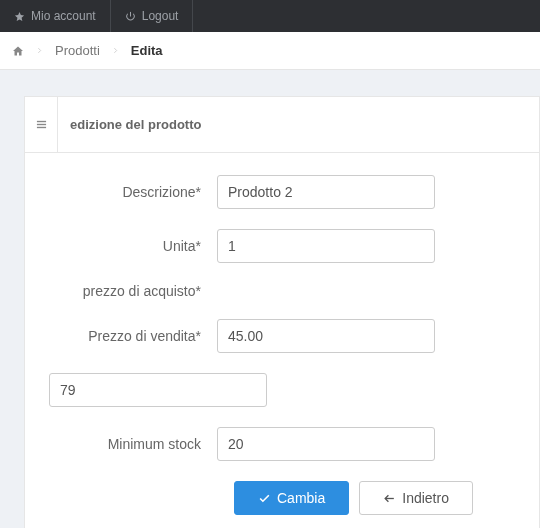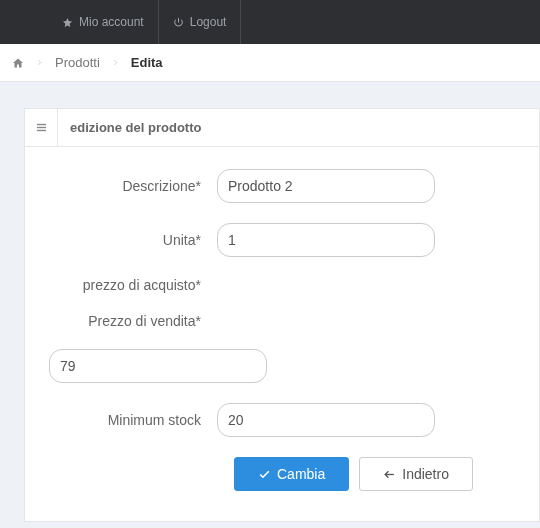--- a/index.html
+++ b/index.html
@@ -6,25 +6,24 @@
   html, body { width: 540px; height: 528px; overflow: hidden; }
   body {
     font-family: -apple-system, "Helvetica Neue", Arial, sans-serif;
     font-size: 13px;
     color: #555;
     background: #eef1f5;
   }
 
   
   .topbar {
-    height: 44px;
+    height: 32px;
     background: #2d2f33;
     display: flex;
     align-items: stretch;
-    padding-left: 48px;
   }
   .topbar-item {
     display: flex;
     align-items: center;
     gap: 6px;
     padding: 0 14px;
     color: #9da1a7;
     border-right: 1px solid #44474c;
     font-size: 12px;
     cursor: pointer;
@@ -66,21 +65,21 @@
   }
   .panel {
     background: #fff;
     width: 100%;
     border: 1px solid #e6e6e6;
   }
   .panel-header {
     display: flex;
     align-items: stretch;
     border-bottom: 1px solid #e6e6e6;
-    height: 38px;
+    height: 56px;
   }
   .panel-handle {
     width: 33px;
     display: flex;
     align-items: center;
     justify-content: center;
     border-right: 1px solid #e6e6e6;
     color: #999;
     cursor: pointer;
   }
@@ -107,21 +106,21 @@
     width: 168px;
     text-align: right;
     padding-right: 16px;
     color: #666;
     font-size: 14px;
   }
   .form-control {
     width: 218px;
     height: 34px;
     border: 1px solid #ccc;
-    border-radius: 13px;
+    border-radius: 3px;
     padding: 0 10px;
     font-size: 14px;
     color: #555;
     outline: none;
   }
 
   .actions {
     display: flex;
     gap: 10px;
     margin-top: 10px;
@@ -218,20 +217,21 @@
         <div class="form-label">Unita*</div>
         <input class="form-control" type="text" value="1" style="">
       </div>
 
       <div class="form-row">
         <div class="form-label">prezzo di acquisto*</div>
       </div>
 
       <div class="form-row">
         <div class="form-label">Prezzo di vendita*</div>
+        <input class="form-control" type="text" value="45.00" style="">
       </div>
 
       <div class="form-row">
         <input class="form-control" type="text" value="79" style="">
       </div>
 
       <div class="form-row">
         <div class="form-label">Minimum stock</div>
         <input class="form-control" type="text" value="20" style="">
       </div>

